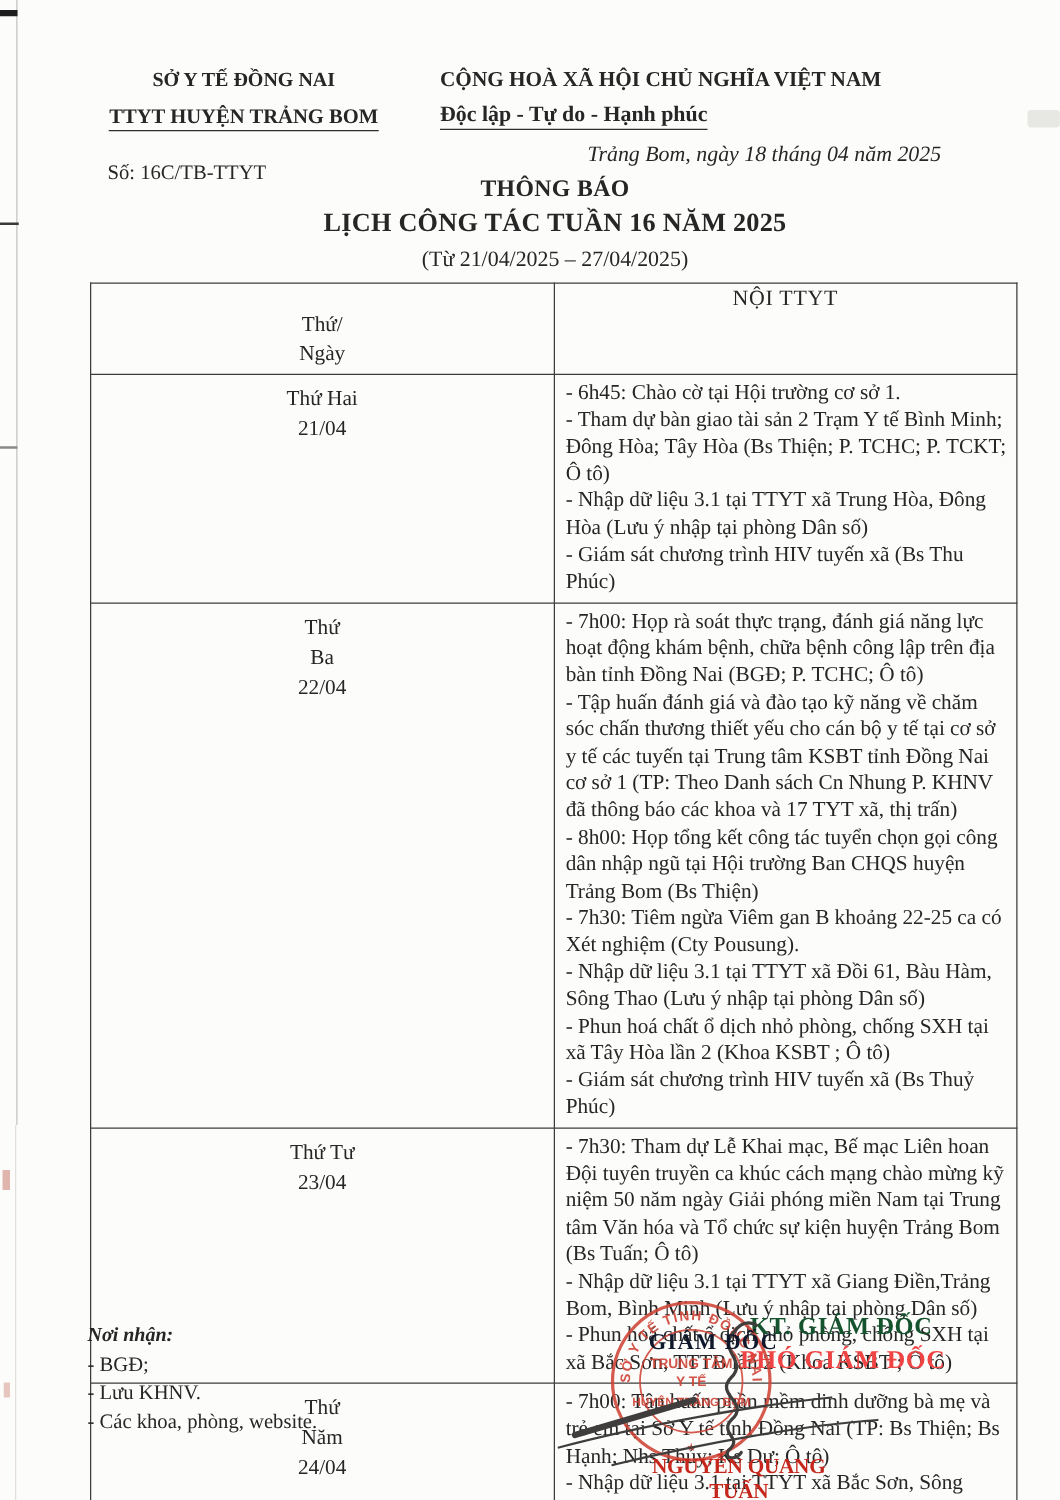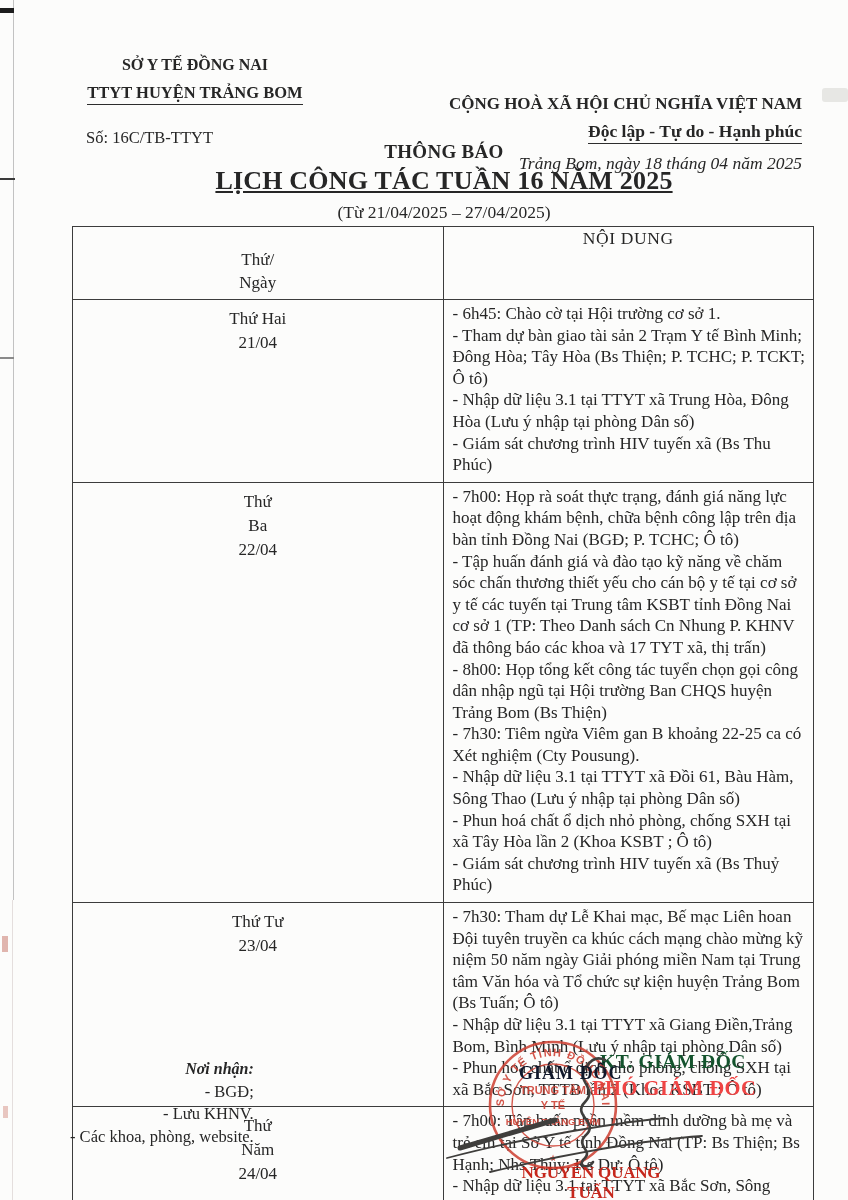--- a/index.html
+++ b/index.html
@@ -14,48 +14,48 @@
   .edge-vline2 { position:absolute; left:12px; top:900px; width:1px; height:300px; background:#e4dedd; }
   .edge-mark1 { position:absolute; left:0; top:8px;  width:14px; height:5px; background:#1d1d1d; }
   .edge-mark2 { position:absolute; left:0; top:178px; width:15px; height:2px; background:#3a3a3a; }
   .edge-mark3 { position:absolute; left:0; top:357px; width:14px; height:2px; background:#8a8a8a; }
   .edge-mark4 { position:absolute; left:2px; top:936px; width:6px; height:16px; background:#e0b5ae; }
   .edge-mark5 { position:absolute; left:3px; top:1106px; width:5px; height:12px; background:#e8c6c0; }
   .smudge    { position:absolute; right:0; top:88px; width:26px; height:14px; background:#d9d9d6; opacity:.6; border-radius:3px; }
 
   
   .hdr-left  { position:absolute; left:84px;  top:56px; width:222px; text-align:center; }
-  .hdr-right { position:absolute; left:352px; top:54px; width:450px; text-align:right;margin-top:40px; }
+  .hdr-right { position:absolute; left:352px; top:54px; width:450px; text-align:left; }
   .org1 { font-size:16px;  font-weight:bold; }
   .org2 { font-size:16.5px; font-weight:bold; margin-top:9px; }
   .org3 { font-size:16.5px; margin-top:25px; text-align:left; padding-left:2px; }
   .nat1 { font-size:17px;  font-weight:bold; }
   .nat2 { font-size:17.5px; font-weight:bold; margin-top:7px; }
   .nat3 { font-size:17.5px; font-style:italic; margin-top:11px; padding-left:118px; }
   .ul   { border-bottom:1.5px solid #2d2d2d; padding-bottom:2px; }
 
   
   .title-block { position:absolute; left:70px; top:141px; width:748px; text-align:center; }
   .t1 { font-size:19px;   font-weight:bold; letter-spacing:.3px; }
-  .t2 { font-size:26px; font-weight:bold; margin-top:3px; letter-spacing:.2px;text-decoration:underline; }
+  .t2 { font-size:21px; font-weight:bold; margin-top:3px; letter-spacing:.2px; }
   .t3 { font-size:17.5px; margin-top:6px; }
 
   
   table.sched { position:absolute; left:72px; top:226px; width:742px; border-collapse:collapse; table-layout:fixed; }
   table.sched td { border:1.5px solid #3c3c3c; vertical-align:top; }
   td.day-cell { width:78px; text-align:center; padding-top:7px; font-size:17px; line-height:24px; }
   td.content-cell { padding:3px 8px 6px 9px; font-size:17px; line-height:21.6px; }
   tr.head td { height:50px; }
   td.head-day { text-align:center; padding-top:21px; font-size:17px; line-height:23px; }
   td.head-content { text-align:center; vertical-align:middle; font-size:17.5px; letter-spacing:.6px; }
   .r1 td { height:106px; } .r2 td { height:226px; } .r3 td { height:128px; }
   .r4 td { height:132px; }
 
   
-  .noi-nhan { position:absolute; left:70px; top:1058px; font-size:16.5px; line-height:22.5px;text-align:right; }
+  .noi-nhan { position:absolute; left:70px; top:1058px; font-size:16.5px; line-height:22.5px; }
   .noi-nhan .nn-head { font-weight:bold; font-style:italic; font-size:16px; }
 
   
   .sig-kt   { position:absolute; left:600px; top:1051px; font-size:19.5px; font-weight:bold; color:#14532d; letter-spacing:.5px; }
   .sig-pho  { position:absolute; left:592px; top:1077px; font-size:20.5px; font-weight:bold; color:#ef4444; letter-spacing:.5px; }
   .sig-gd   { position:absolute; left:519px; top:1063px; font-size:18px; font-weight:bold; color:#0f172a; letter-spacing:1px; z-index:5; }
   .sig-name { position:absolute; left:500px; top:1163px; width:182px; text-align:center; font-size:17px; font-weight:bold; color:#c6271c; letter-spacing:-0.2px; z-index:5; }
   .stamp-svg { position:absolute; left:486px; top:1038px; z-index:3; }
   .sign-svg  { position:absolute; left:435px; top:1048px; z-index:4; }
 </style>
@@ -90,21 +90,21 @@
     <div class="t3">(Từ 21/04/2025 – 27/04/2025)</div>
   </div>
 
   <table class="sched">
     <tbody>
         <tr class="head">
       <td class="head-day">
         <div>Thứ/</div>
         <div>Ngày</div>
       </td>
-      <td class="head-content">NỘI DUNG</td>
+      <td class="head-content">NỘI TTYT</td>
     </tr>
 
     <tr class="r1">
       <td class="day-cell">
         <div>Thứ Hai</div>
         <div>21/04</div>
       </td>
       <td class="content-cell">
         <div class="item">- 6h45: Chào cờ tại Hội trường cơ sở 1.</div>
         <div class="item">- Tham dự bàn giao tài sản 2 Trạm Y tế Bình Minh; Đông Hòa; Tây Hòa (Bs Thiện; P. TCHC; P. TCKT; Ô tô)</div>

